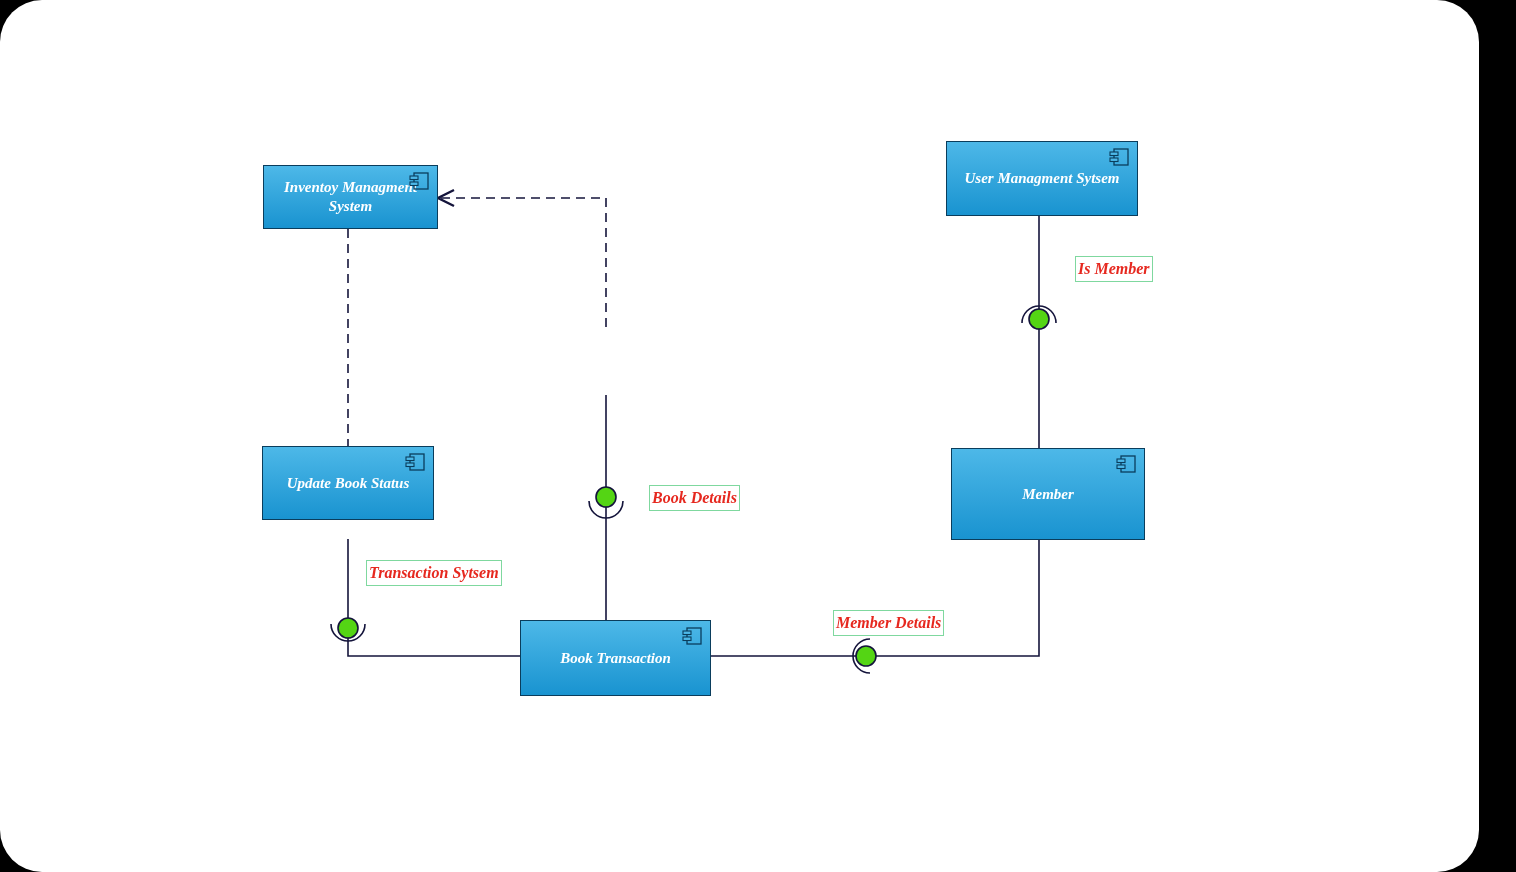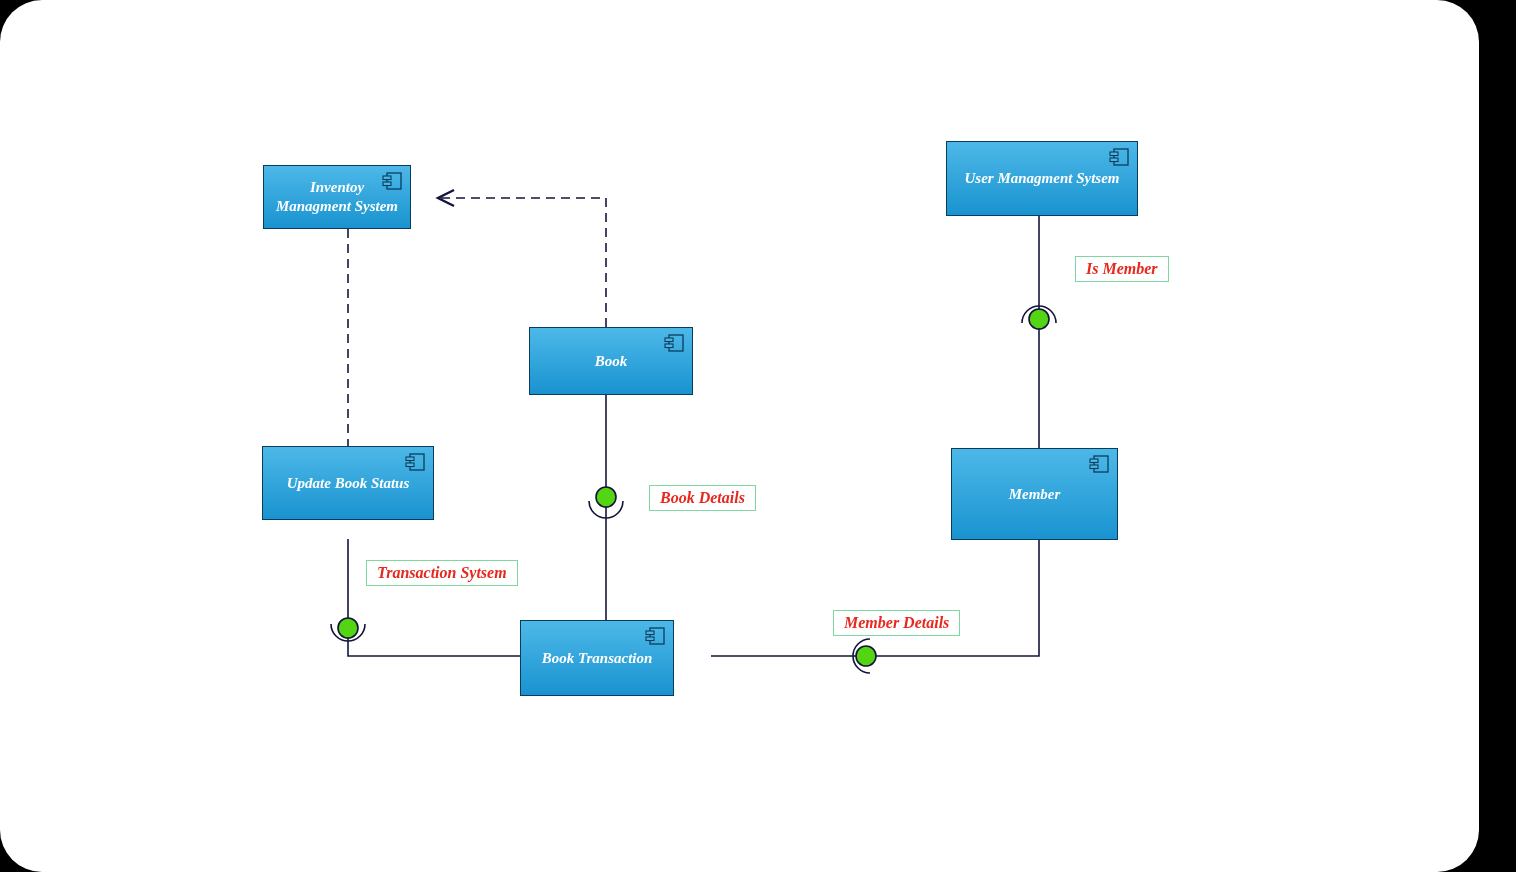--- a/index.html
+++ b/index.html
@@ -40,21 +40,21 @@
   }
   .comp-icon svg { display: block; }
   .interface-label {
     position: absolute;
     border: 1px solid #7fd89f;
     background: #fff;
     color: #e6281f;
     font-style: italic;
     font-weight: bold;
     font-size: 16px;
-    padding: 3px 10px;
+    padding: 3px 2px;
     white-space: nowrap;
   }
   svg.wires {
     position: absolute;
     top: 0; left: 0;
     width: 1479px;
     height: 872px;
     pointer-events: none;
   }
 </style>
@@ -89,54 +89,44 @@
 
     <path d="M870 639 A17 17 0 0 0 870 673" fill="none" stroke="#14143b" stroke-width="1.6"></path>
     <circle cx="866" cy="656" r="10" fill="#54d514" stroke="#14143b" stroke-width="1.6"></circle>
 
     <line x1="1039" y1="448" x2="1039" y2="216" stroke="#14143b" stroke-width="1.6"></line>
 
     <path d="M1022 323 A17 17 0 0 1 1056 323" fill="none" stroke="#14143b" stroke-width="1.6"></path>
     <circle cx="1039" cy="319" r="10" fill="#54d514" stroke="#14143b" stroke-width="1.6"></circle>
   </svg>
 
-  <div class="component" style="left:263px; top:165px; width:148px; height:64px;">
+  <div class="component" style="left:263px; top:165px; width:175px; height:64px;">
     <span>Inventoy Managment System</span>
     <span class="comp-icon">
       <svg width="20" height="18">
           <rect x="5" y="1" width="14" height="16" fill="none" stroke="#0a3d5c" stroke-width="1.3"></rect>
           <rect x="1" y="4" width="8" height="3.5" fill="#4db8e8" stroke="#0a3d5c" stroke-width="1.1"></rect>
           <rect x="1" y="10" width="8" height="3.5" fill="#4db8e8" stroke="#0a3d5c" stroke-width="1.1"></rect>
         </svg>
     </span>
   </div>
 
-  <div class="component" style="left:529px; top:327px; width:164px; height:68px;">
-    <span>Book</span>
-    <span class="comp-icon">
-      <svg width="20" height="18">
-          <rect x="5" y="1" width="14" height="16" fill="none" stroke="#0a3d5c" stroke-width="1.3"></rect>
-          <rect x="1" y="4" width="8" height="3.5" fill="#4db8e8" stroke="#0a3d5c" stroke-width="1.1"></rect>
-          <rect x="1" y="10" width="8" height="3.5" fill="#4db8e8" stroke="#0a3d5c" stroke-width="1.1"></rect>
-        </svg>
-    </span>
-  </div>
 
   <div class="component" style="left:262px; top:446px; width:172px; height:74px;">
     <span>Update Book Status</span>
     <span class="comp-icon">
       <svg width="20" height="18">
           <rect x="5" y="1" width="14" height="16" fill="none" stroke="#0a3d5c" stroke-width="1.3"></rect>
           <rect x="1" y="4" width="8" height="3.5" fill="#4db8e8" stroke="#0a3d5c" stroke-width="1.1"></rect>
           <rect x="1" y="10" width="8" height="3.5" fill="#4db8e8" stroke="#0a3d5c" stroke-width="1.1"></rect>
         </svg>
     </span>
   </div>
 
-  <div class="component" style="left:520px; top:620px; width:154px; height:76px;">
+  <div class="component" style="left:520px; top:620px; width:191px; height:76px;">
     <span>Book Transaction</span>
     <span class="comp-icon">
       <svg width="20" height="18">
           <rect x="5" y="1" width="14" height="16" fill="none" stroke="#0a3d5c" stroke-width="1.3"></rect>
           <rect x="1" y="4" width="8" height="3.5" fill="#4db8e8" stroke="#0a3d5c" stroke-width="1.1"></rect>
           <rect x="1" y="10" width="8" height="3.5" fill="#4db8e8" stroke="#0a3d5c" stroke-width="1.1"></rect>
         </svg>
     </span>
   </div>
 
@@ -144,21 +134,21 @@
     <span>User Managment Sytsem</span>
     <span class="comp-icon">
       <svg width="20" height="18">
           <rect x="5" y="1" width="14" height="16" fill="none" stroke="#0a3d5c" stroke-width="1.3"></rect>
           <rect x="1" y="4" width="8" height="3.5" fill="#4db8e8" stroke="#0a3d5c" stroke-width="1.1"></rect>
           <rect x="1" y="10" width="8" height="3.5" fill="#4db8e8" stroke="#0a3d5c" stroke-width="1.1"></rect>
         </svg>
     </span>
   </div>
 
-  <div class="component" style="left:951px; top:448px; width:167px; height:92px;text-align:right;">
+  <div class="component" style="left:951px; top:448px; width:194px; height:92px;text-align:right;">
     <span>Member</span>
     <span class="comp-icon">
       <svg width="20" height="18">
           <rect x="5" y="1" width="14" height="16" fill="none" stroke="#0a3d5c" stroke-width="1.3"></rect>
           <rect x="1" y="4" width="8" height="3.5" fill="#4db8e8" stroke="#0a3d5c" stroke-width="1.1"></rect>
           <rect x="1" y="10" width="8" height="3.5" fill="#4db8e8" stroke="#0a3d5c" stroke-width="1.1"></rect>
         </svg>
     </span>
   </div>
 

